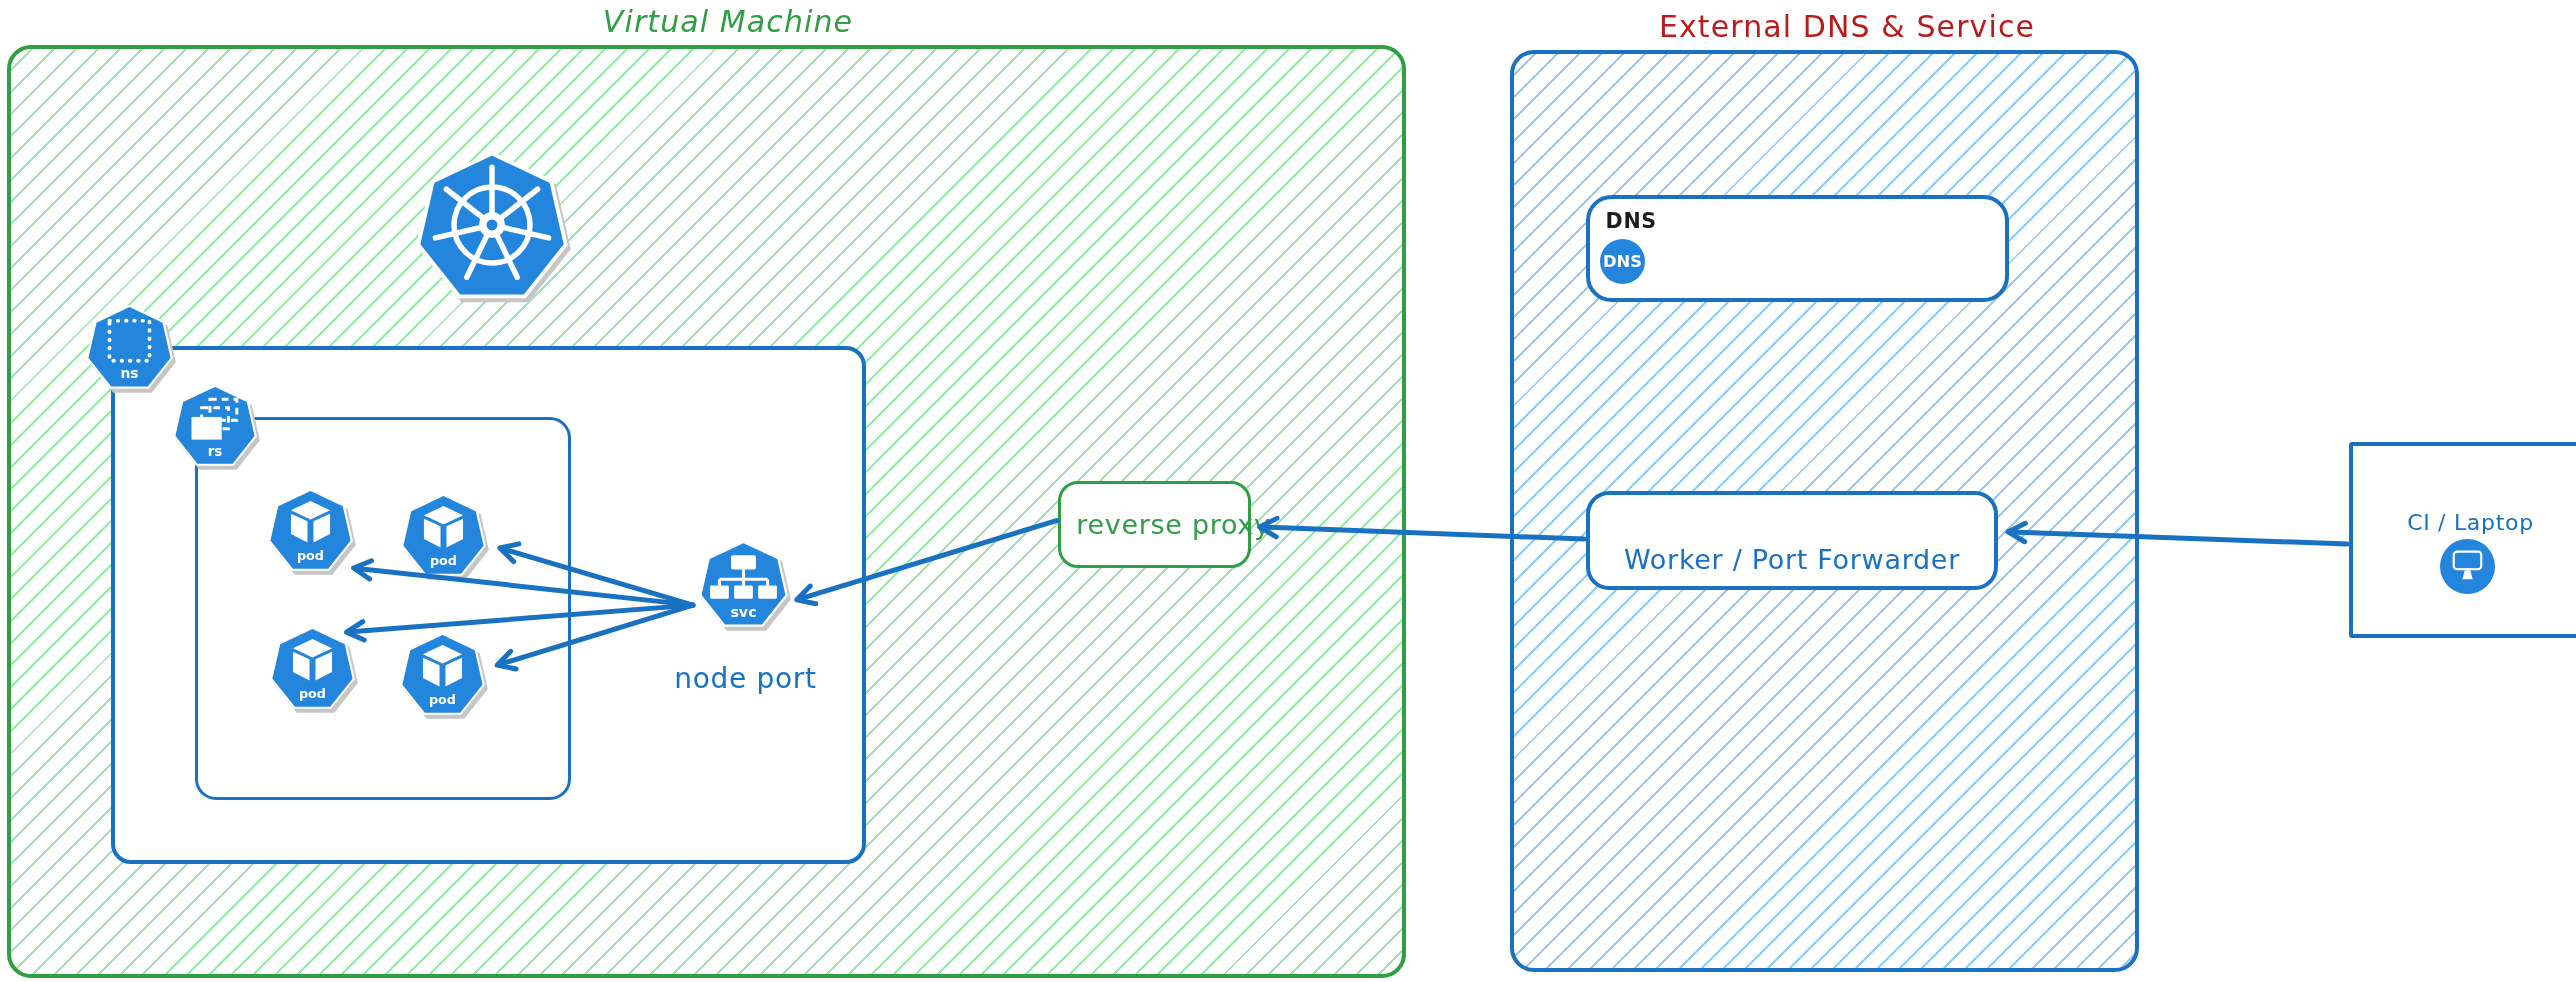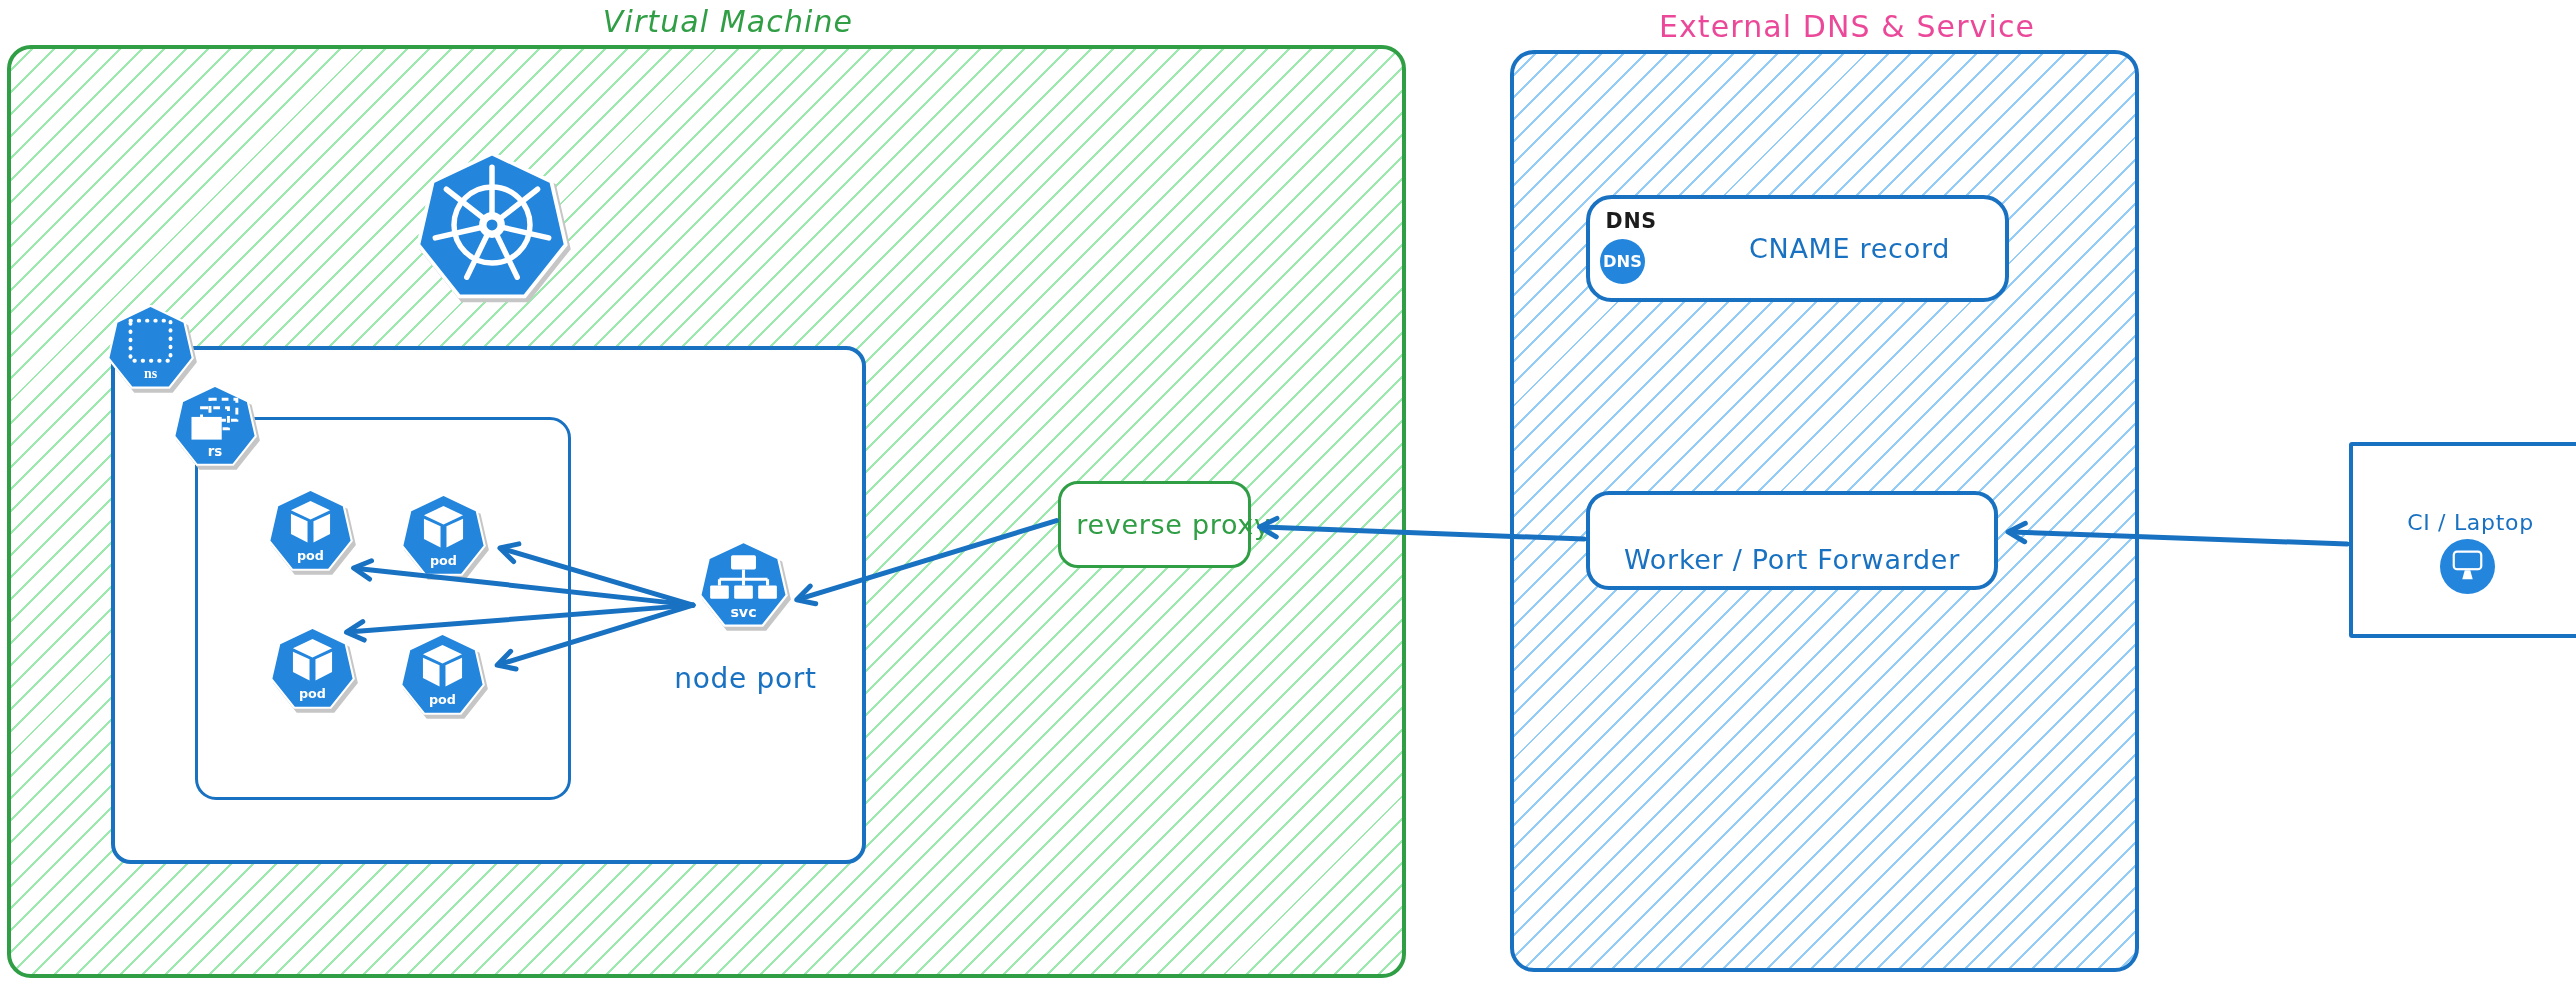--- a/index.html
+++ b/index.html
@@ -17,21 +17,21 @@
   .rs-box{left:195px;top:417px;width:376px;height:383px;border:3.6px solid #1971c2;border-radius:21px;}
   .rp-box{left:1058px;top:481px;width:193px;height:87px;border:3.6px solid #2f9e44;border-radius:20px;
           display:flex;align-items:center;justify-content:center;}
   .dns-box{left:1586px;top:195px;width:423px;height:107px;border:4.3px solid #1971c2;border-radius:25.6px;text-decoration:underline;}
   .worker-box{left:1586px;top:491px;width:412px;height:99px;border:4.3px solid #1971c2;border-radius:23px;
           display:flex;align-items:center;justify-content:center;}
   .ci-box{left:2349px;top:442px;width:243px;height:196px;border:4.3px solid #1971c2;border-radius:3px;}
   
   .title{position:absolute;text-align:center;font-size:30px;letter-spacing:1.1px;font-weight:500;white-space:nowrap;}
   .t-green{color:#2f9e44;}
-  .t-blue{color:#ec4899;}
+  .t-blue{color:#b91c1c;}
   .rp-label{color:#2f9e44;font-size:27px;letter-spacing:0.7px;white-space:nowrap;margin-left:38px;}
   .worker-label{color:#1971c2;font-size:27px;letter-spacing:0.7px;white-space:nowrap;margin-top:38px;}
   .cname-label{position:absolute;left:107px;top:0;width:305px;height:100%;display:flex;align-items:center;
                justify-content:center;color:#1971c2;font-size:27px;letter-spacing:0.7px;white-space:nowrap;}
   .dns-heading{position:absolute;left:15.6px;top:10px;color:#1c1c1c;font-size:20.6px;font-weight:600;letter-spacing:0.7px;}
   .dns-circle{position:absolute;left:10px;top:40px;width:45px;height:45px;border-radius:50%;background:#2386dc;
               display:flex;align-items:center;justify-content:center;color:#ffffff;font-size:16.3px;font-weight:bold;}
   .ci-label{position:absolute;left:0;top:64px;width:100%;text-align:center;color:#1971c2;font-size:22px;
             letter-spacing:0.7px;white-space:nowrap;}
   .ci-circle{position:absolute;left:87px;top:93px;width:55px;height:55px;border-radius:50%;background:#2386dc;
@@ -69,21 +69,21 @@
       <line x1="50" y1="48" x2="66.6" y2="82.4"></line>
       <line x1="50" y1="48" x2="33.4" y2="82.4"></line>
       <line x1="50" y1="48" x2="12.7" y2="56.5"></line>
       <line x1="50" y1="48" x2="20" y2="24.5"></line>
     </g>
     <circle cx="50" cy="48" r="8.5" fill="#ffffff"></circle>
     <circle cx="50" cy="48" r="3.6" fill="#2386dc"></circle>
   </svg>
 </div>
 
-<div class="hepta icon-layer" style="left:107px;top:305px;font-family:Liberation Serif, serif;">
+<div class="hepta icon-layer" style="left:86px;top:305px;">
   <svg width="87" height="87" viewBox="0 0 100 100">
     <path d="M50 1 L89 19.5 L98.5 61 L71.5 95 L28.5 95 L1.5 61 L11 19.5 Z" fill="#2386dc" stroke="#ffffff" stroke-width="2.5"></path>
     <rect x="27" y="18" width="46" height="46" fill="none" stroke="#ffffff" stroke-width="4.5" stroke-linecap="round" stroke-dasharray="0.5 9"></rect>
     <text x="50" y="84" text-anchor="middle" font-size="16" font-weight="bold" fill="#ffffff">ns</text>
   </svg>
 </div>
 
 <div class="hepta icon-layer" style="left:173px;top:385px;">
   <svg width="84" height="84" viewBox="0 0 100 100">
     <path d="M50 1 L89 19.5 L98.5 61 L71.5 95 L28.5 95 L1.5 61 L11 19.5 Z" fill="#2386dc" stroke="#ffffff" stroke-width="2.5"></path>
@@ -153,21 +153,20 @@
 
 <div class="white-box rp-box box-layer">
   <span class="rp-label">reverse proxy</span>
 </div>
 
 <div class="white-box dns-box box-layer">
   <div class="dns-heading">DNS</div>
   <div class="dns-circle">
     <span>DNS</span>
   </div>
-  <div class="cname-label">CNAME record</div>
 </div>
 
 <div class="white-box worker-box box-layer">
   <span class="worker-label">Worker / Port Forwarder</span>
 </div>
 
 <div class="white-box ci-box box-layer">
   <div class="ci-label">CI / Laptop</div>
   <div class="ci-circle">
     <svg width="55" height="55" viewBox="0 0 100 100">

